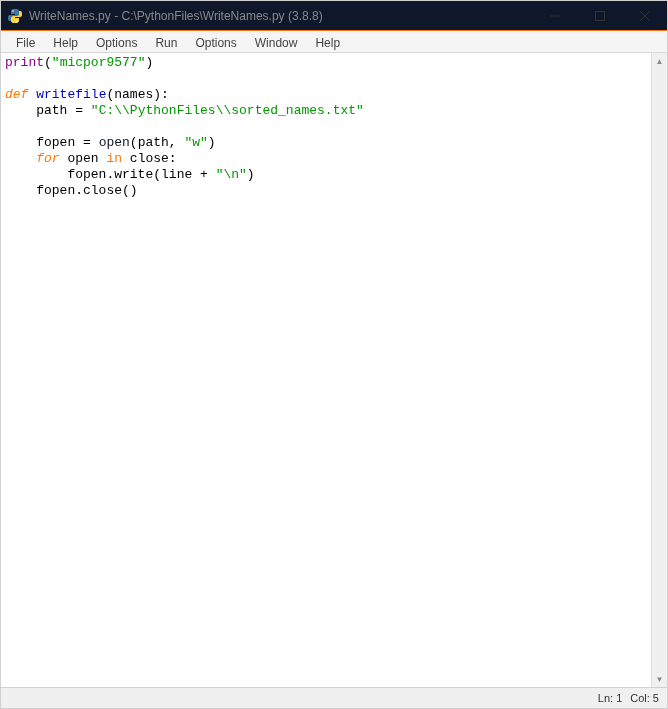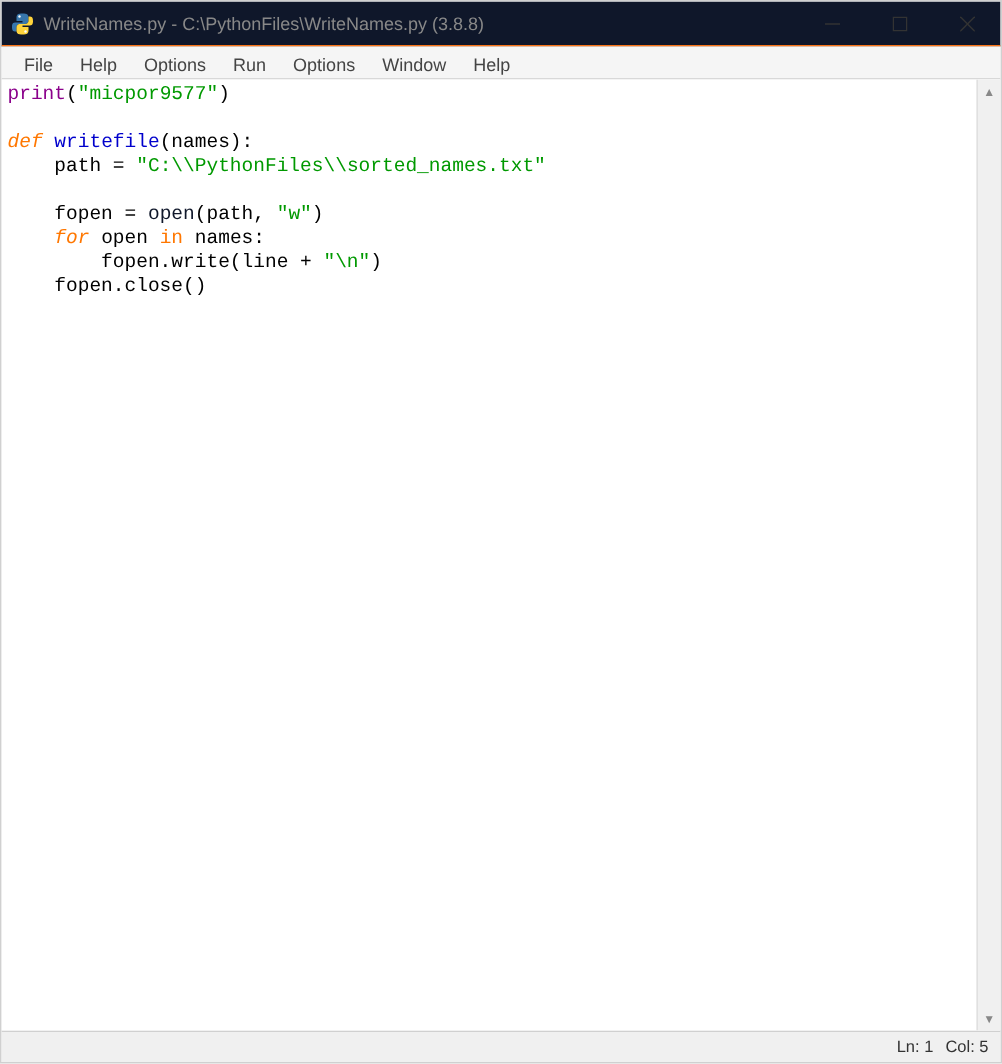--- a/index.html
+++ b/index.html
@@ -165,21 +165,21 @@
   <div class="menu-item">Help</div>
 </div>
 
 <div class="editor-wrap">
   <div class="editor"><span class="kw-builtin">print</span><span>(</span><span class="string">"micpor9577"</span><span>)</span>
 
 <span class="kw-def">def</span><span> </span><span class="fn-name">writefile</span><span>(names):</span>
 <span>    path = </span><span class="string">"C:\\PythonFiles\\sorted_names.txt"</span>
 
 <span>    fopen = </span><span class="fn-call">open</span><span>(path, </span><span class="string">"w"</span><span>)</span>
-<span>    </span><span class="kw-for">for</span><span> open </span><span class="kw-in">in</span><span> names:</span>
+<span>    </span><span class="kw-for">for</span><span> open </span><span class="kw-in">in</span><span> close:</span>
 <span>        fopen.write(line + </span><span class="string">"\n"</span><span>)</span>
 <span>    fopen.close()</span>
 </div>
   <div class="scrollbar-v">
     <div class="scroll-arrow">▲</div>
     <div class="scroll-track"></div>
     <div class="scroll-arrow">▼</div>
   </div>
 </div>
 

